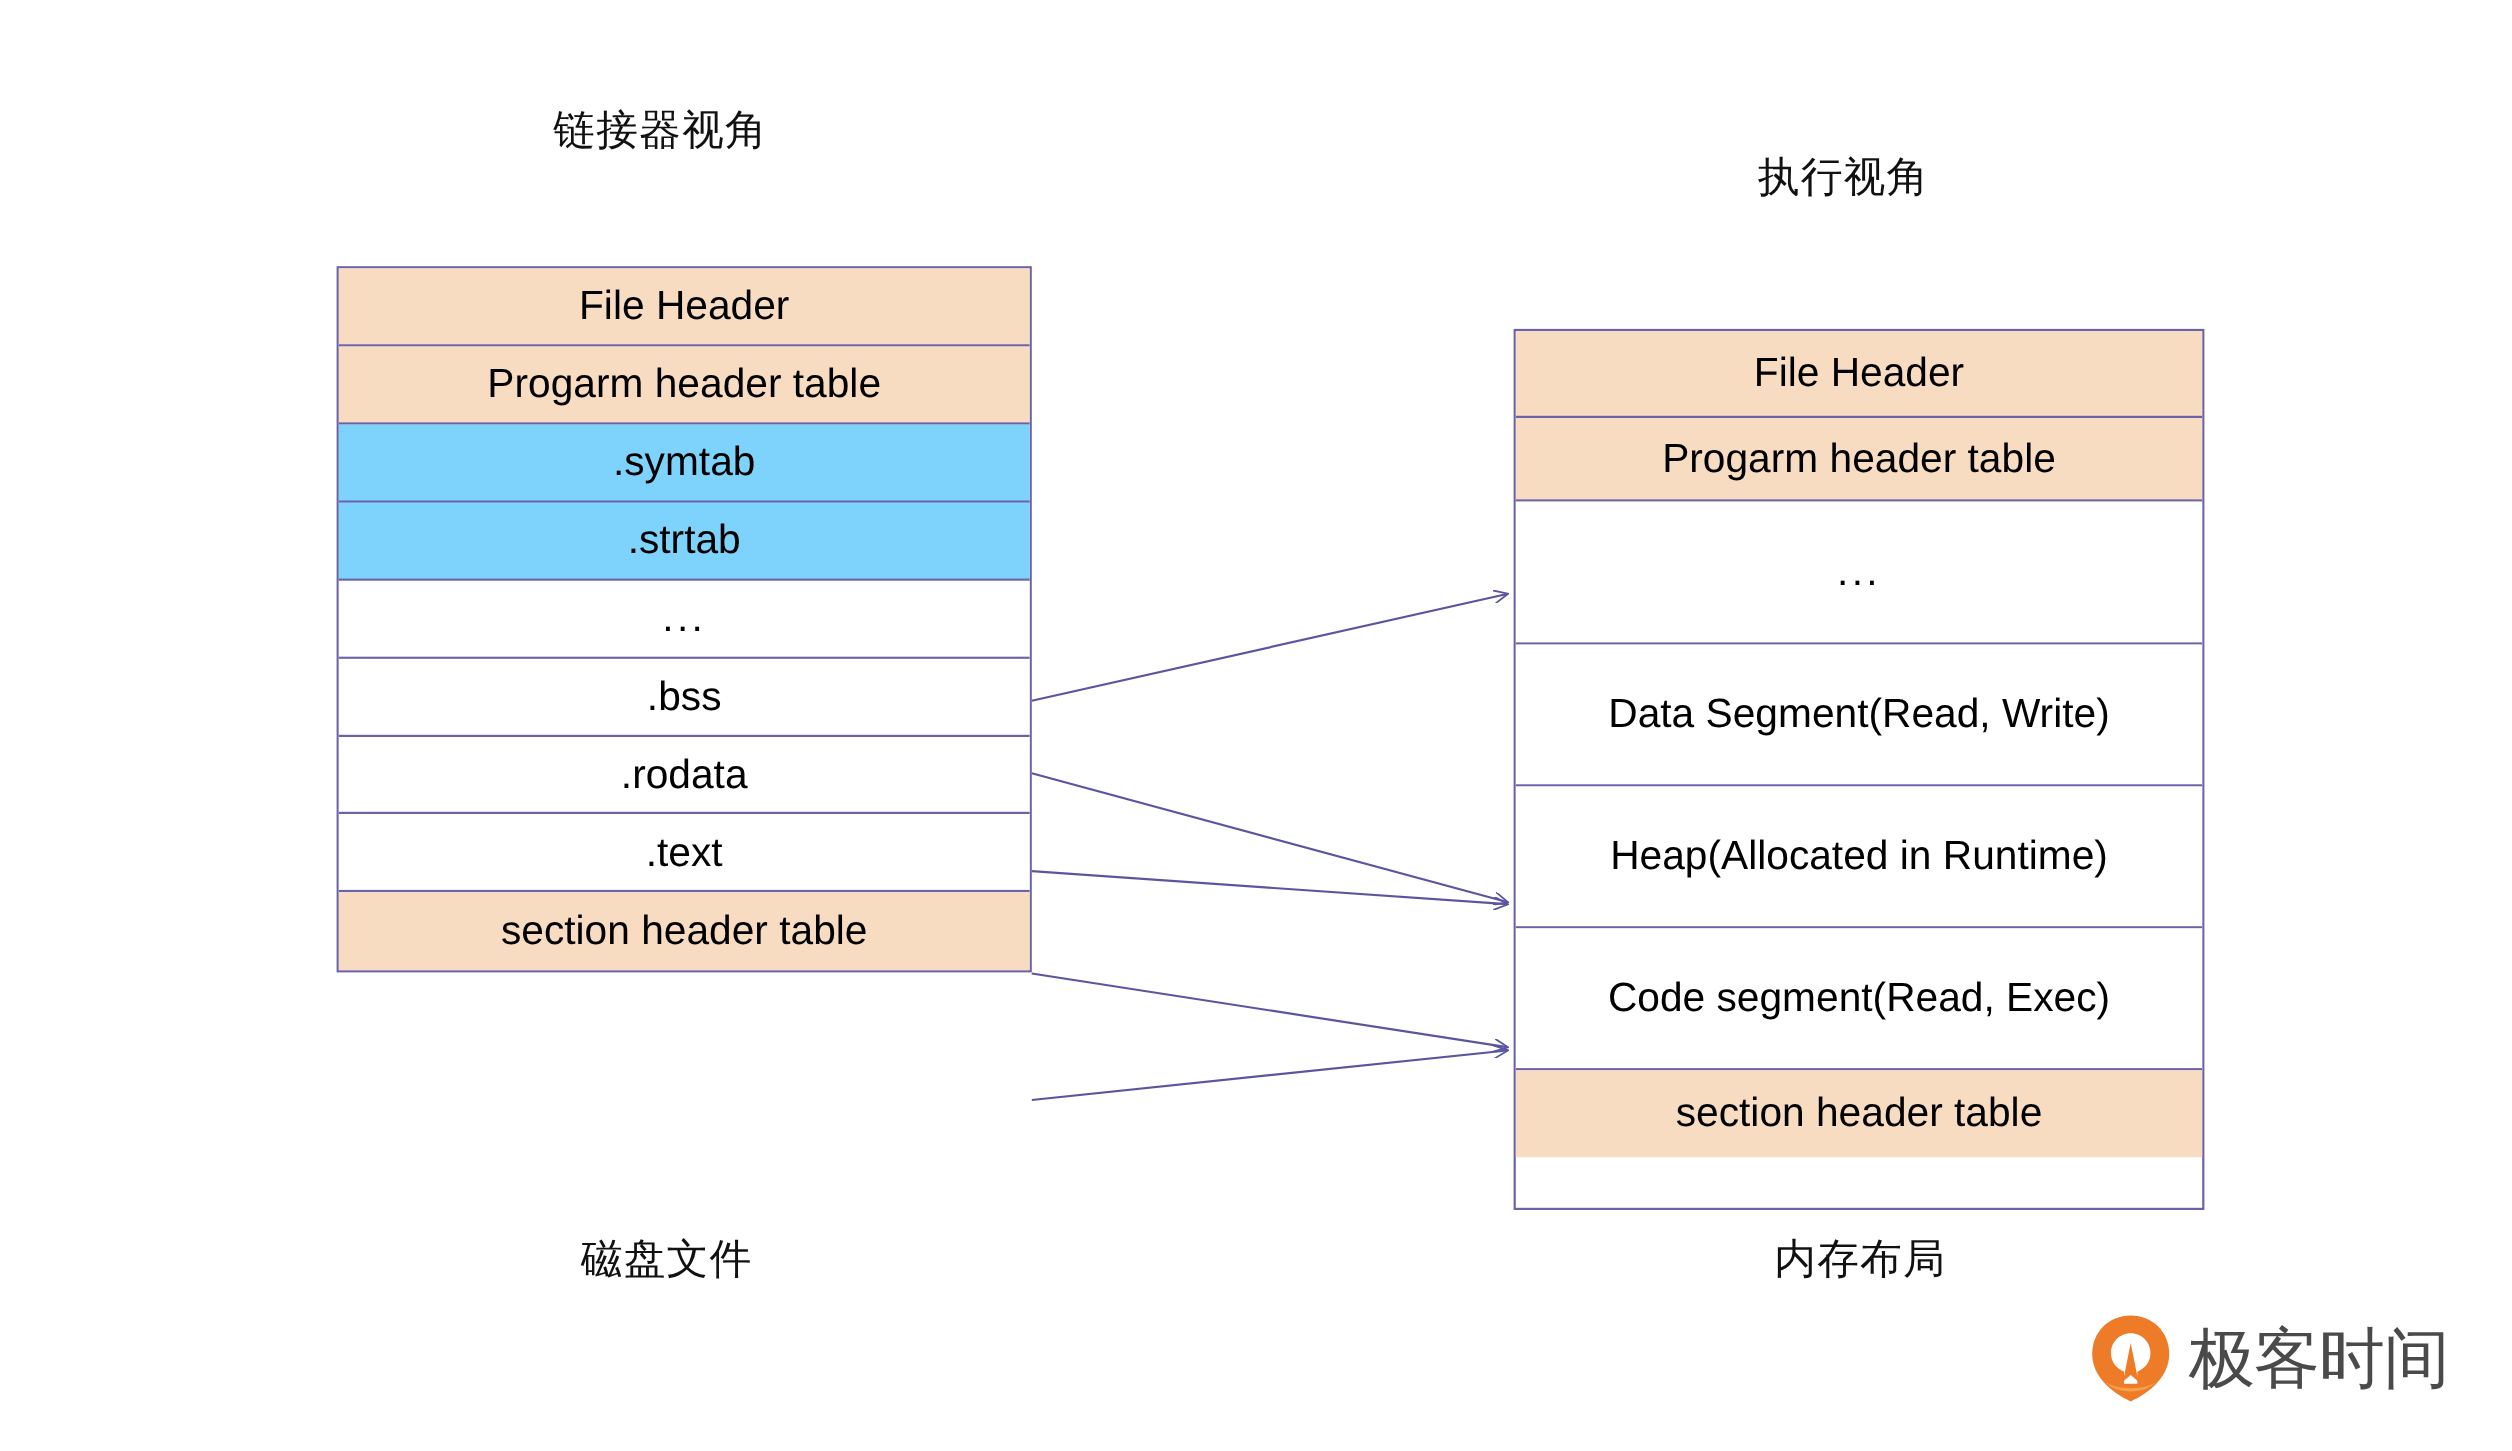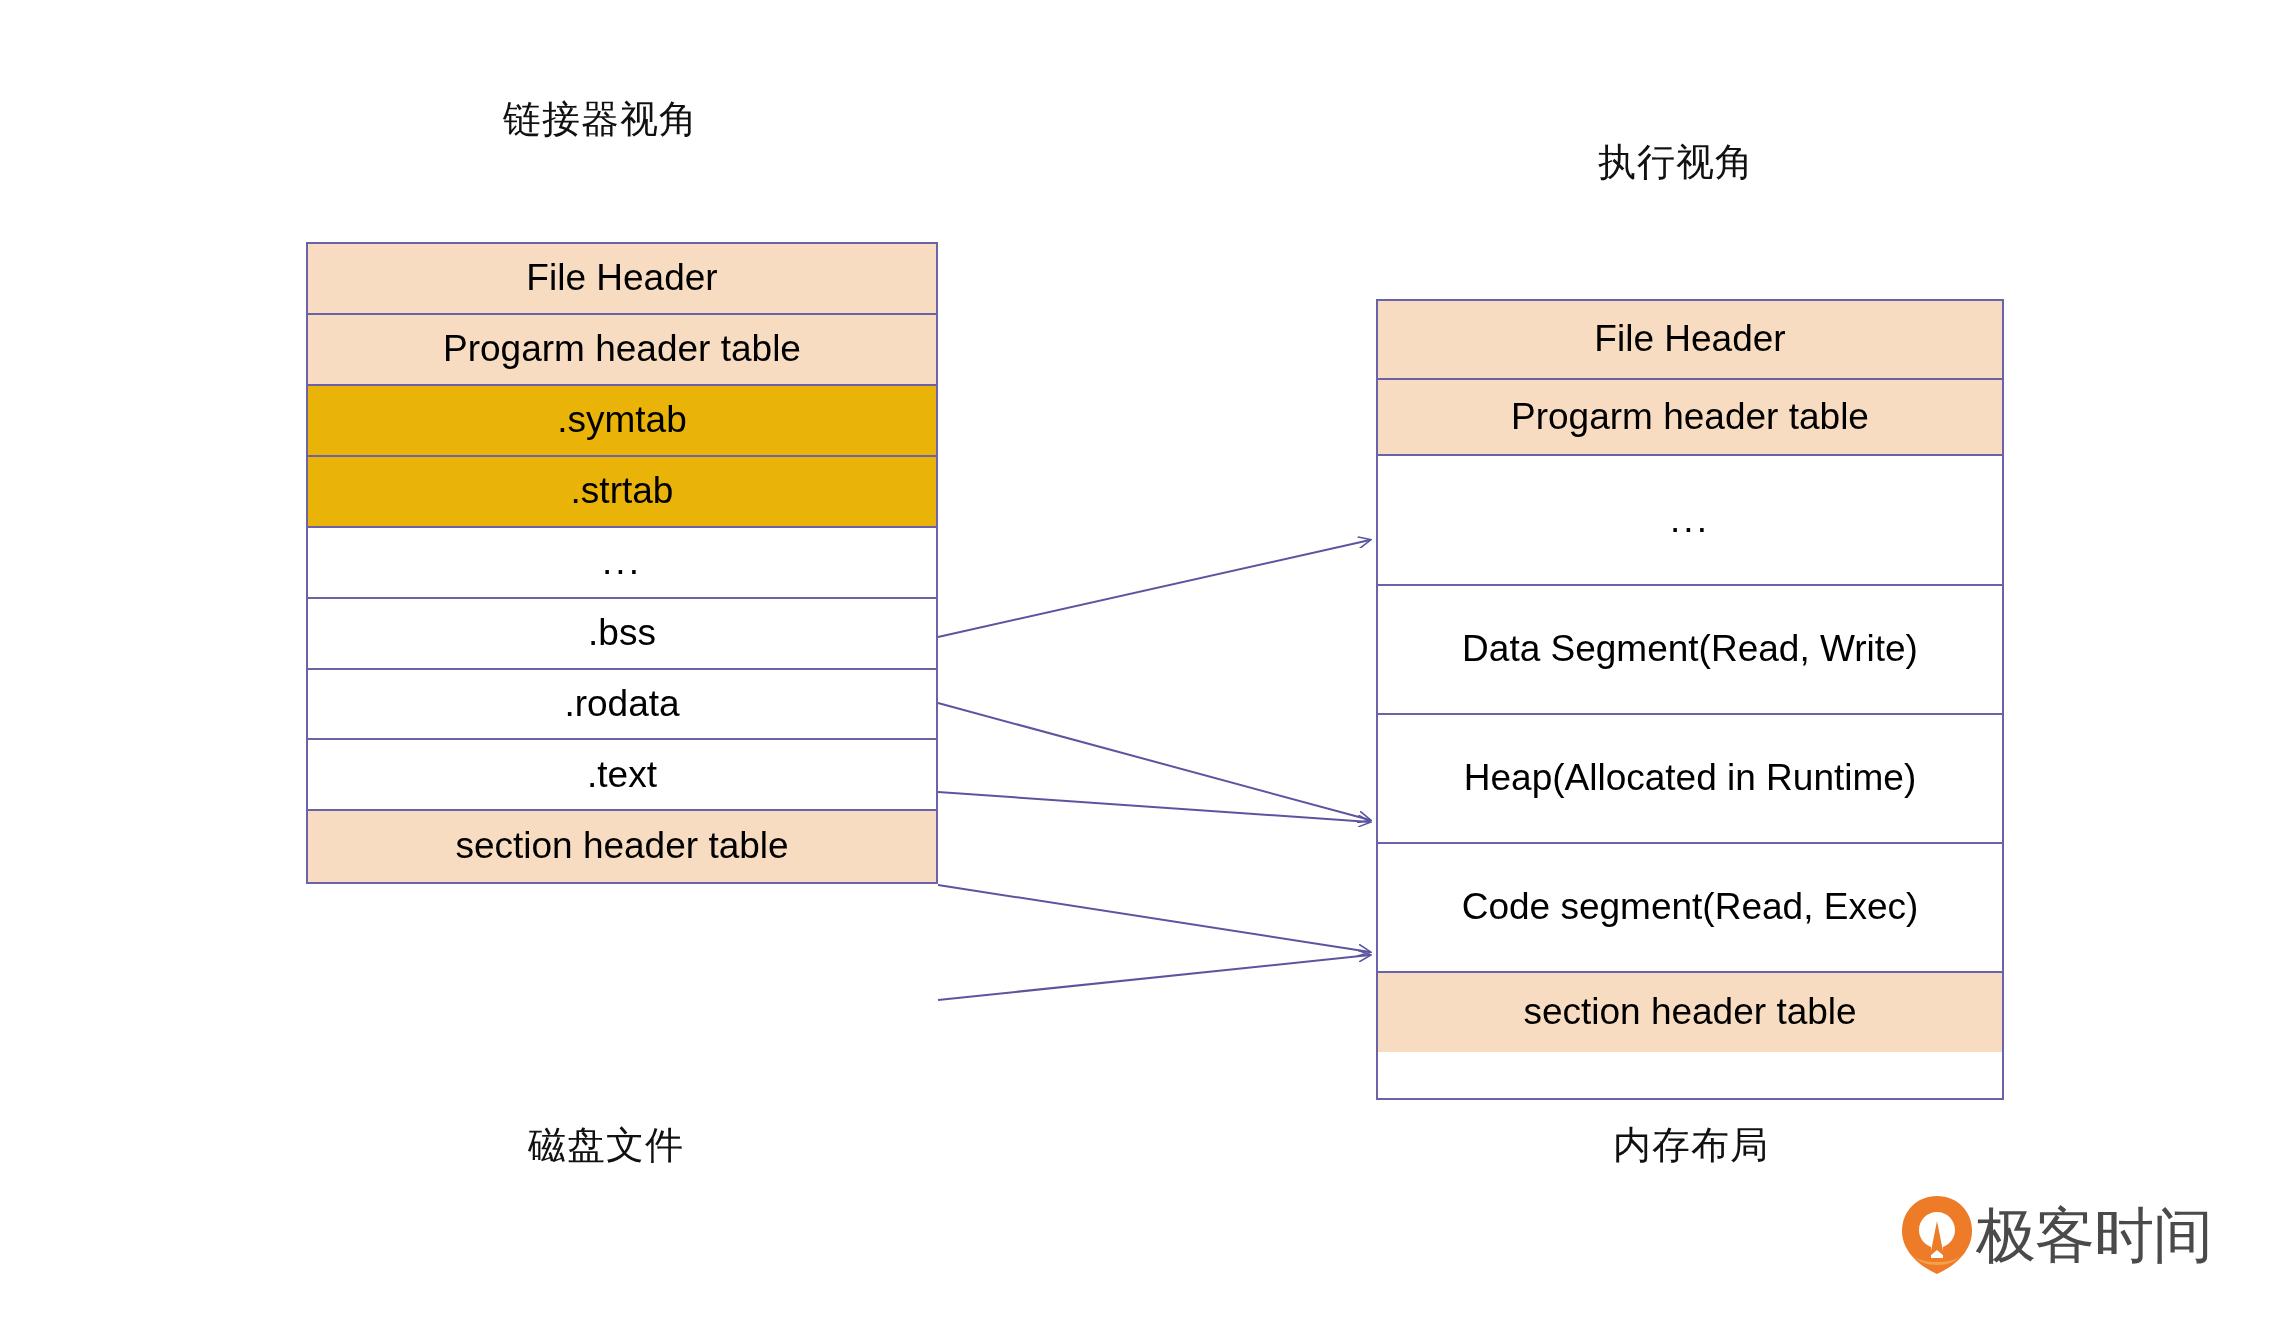--- a/index.html
+++ b/index.html
@@ -67,21 +67,21 @@
     text-align: center;
     background: #ffffff;
     font-size: 37px;
     line-height: 1.1;
     color: #000000;
     padding: 0 8px;
     white-space: nowrap;
   }
   .row:last-child { border-bottom: none; }
   .row.orange { background: #F7DCC1; }
-  .row.purple { background: #eab308; }
+  .row.purple { background: #7dd3fc; }
   .row.ellipsis { letter-spacing: 3px; }
 
   
   #linker-table .row { height: 12.5%; }
 
   
   #exec-table .r-h1 { height: 9.9%; }
   #exec-table .r-h2 { height: 9.6%; }
   #exec-table .r-h3 { height: 16.2%; }
   #exec-table .r-h4 { height: 16.2%; }
@@ -100,20 +100,21 @@
 
   
   #brand-logo {
     position: absolute;
     left: 1898px;
     top: 1185px;
     width: 330px;
     height: 100px;
     display: flex;
     align-items: center;
+    gap: 14px;
   }
   #brand-mark {
     width: 78px;
     height: 82px;
     flex: 0 0 auto;
   }
   #brand-wordmark {
     font-size: 60px;
     line-height: 1;
     color: #4A4A4A;

